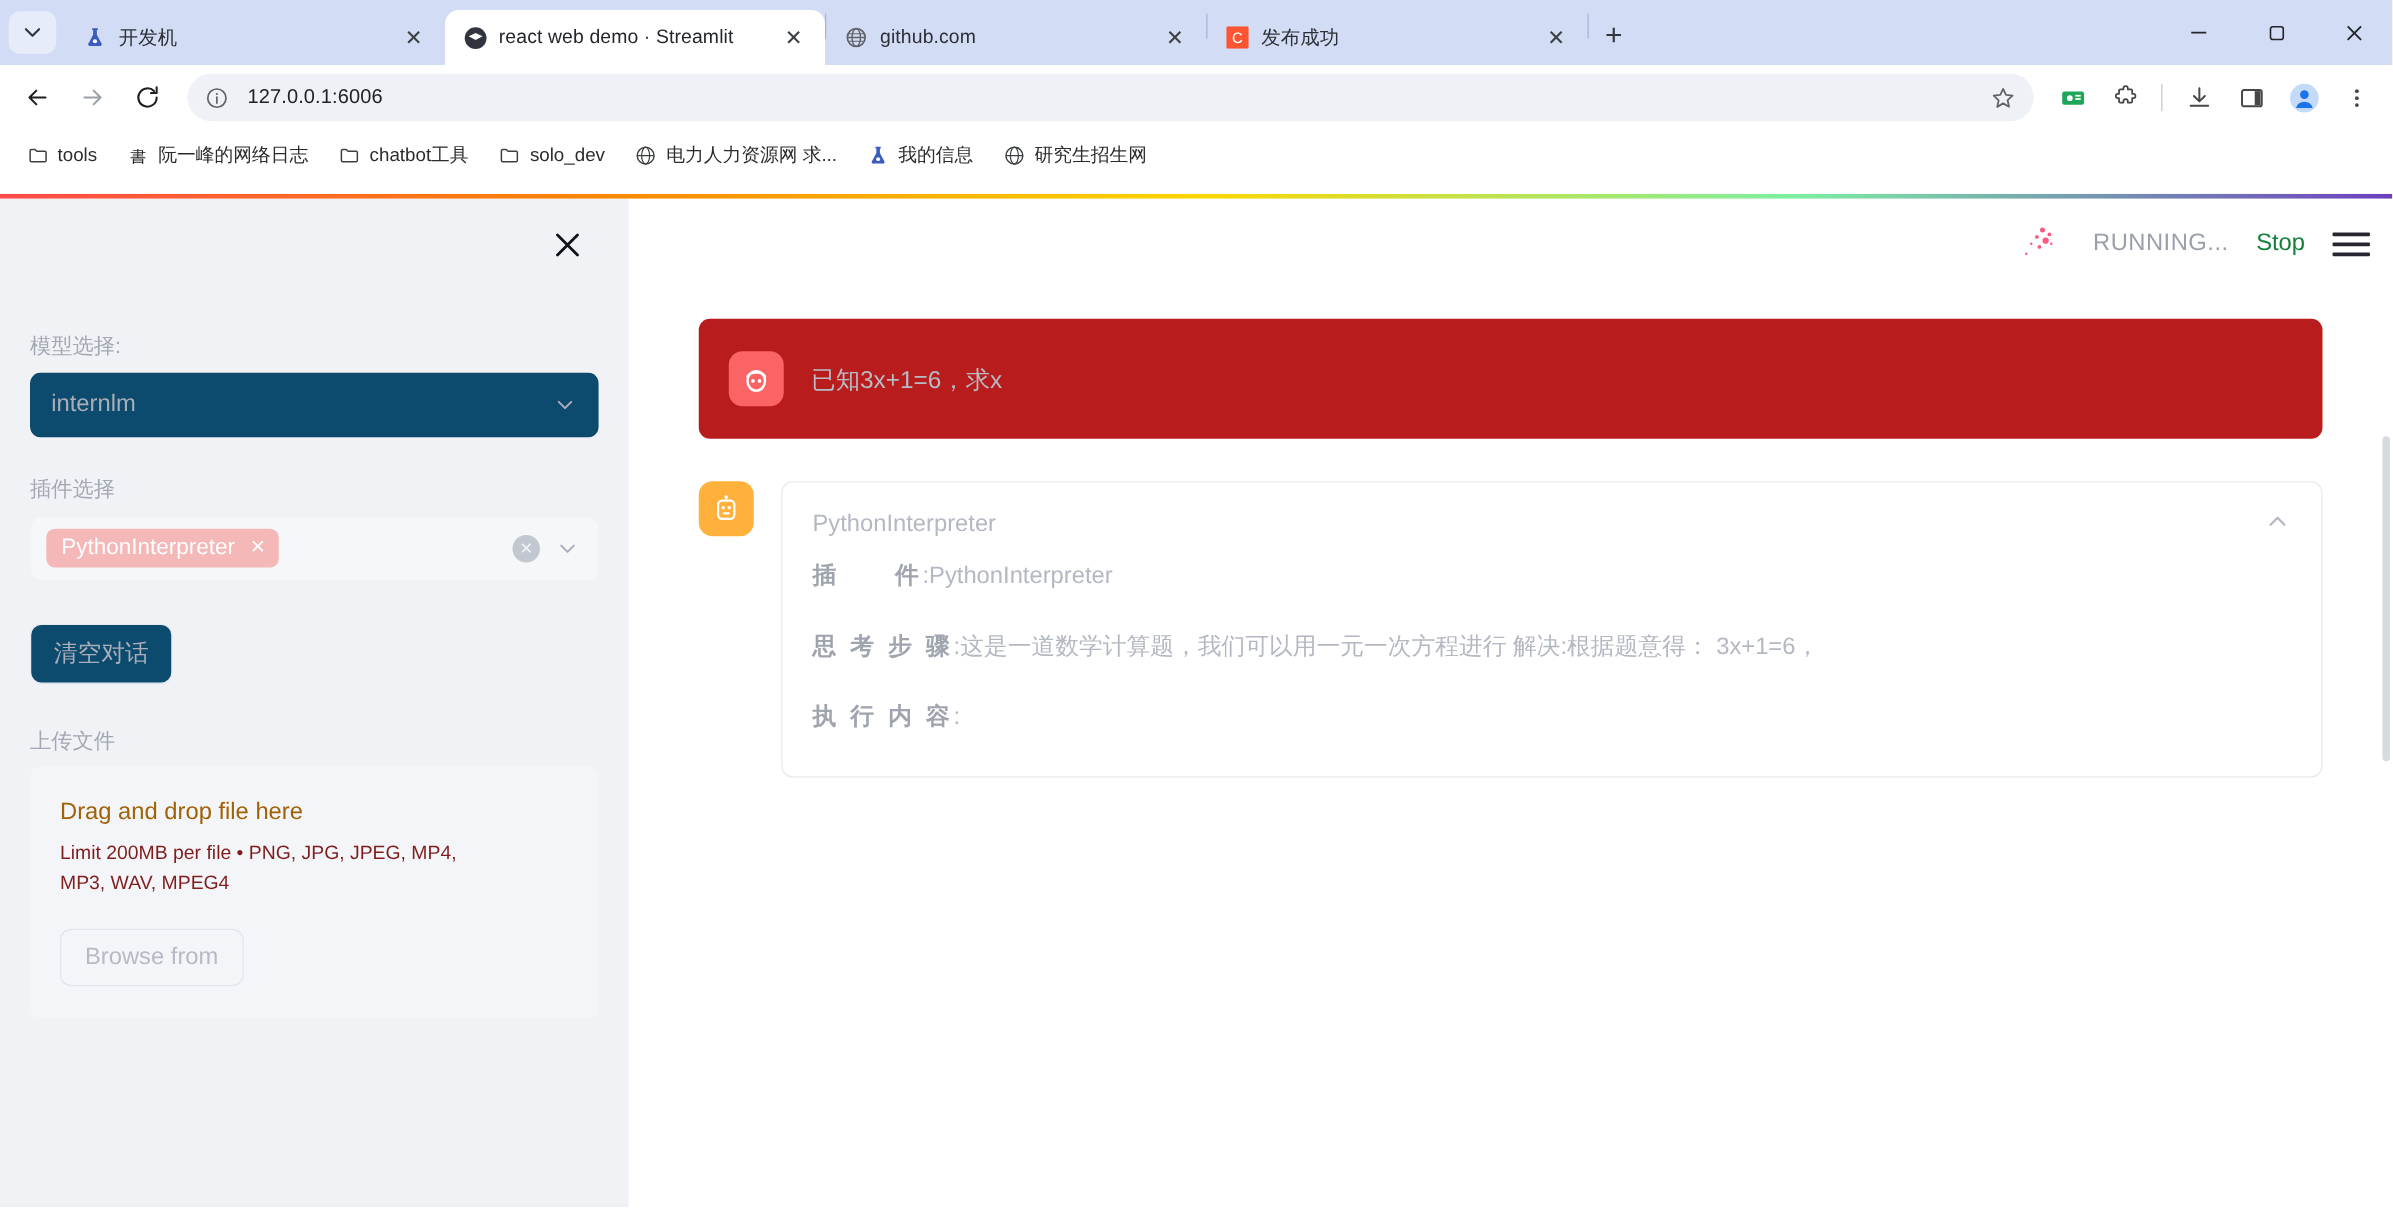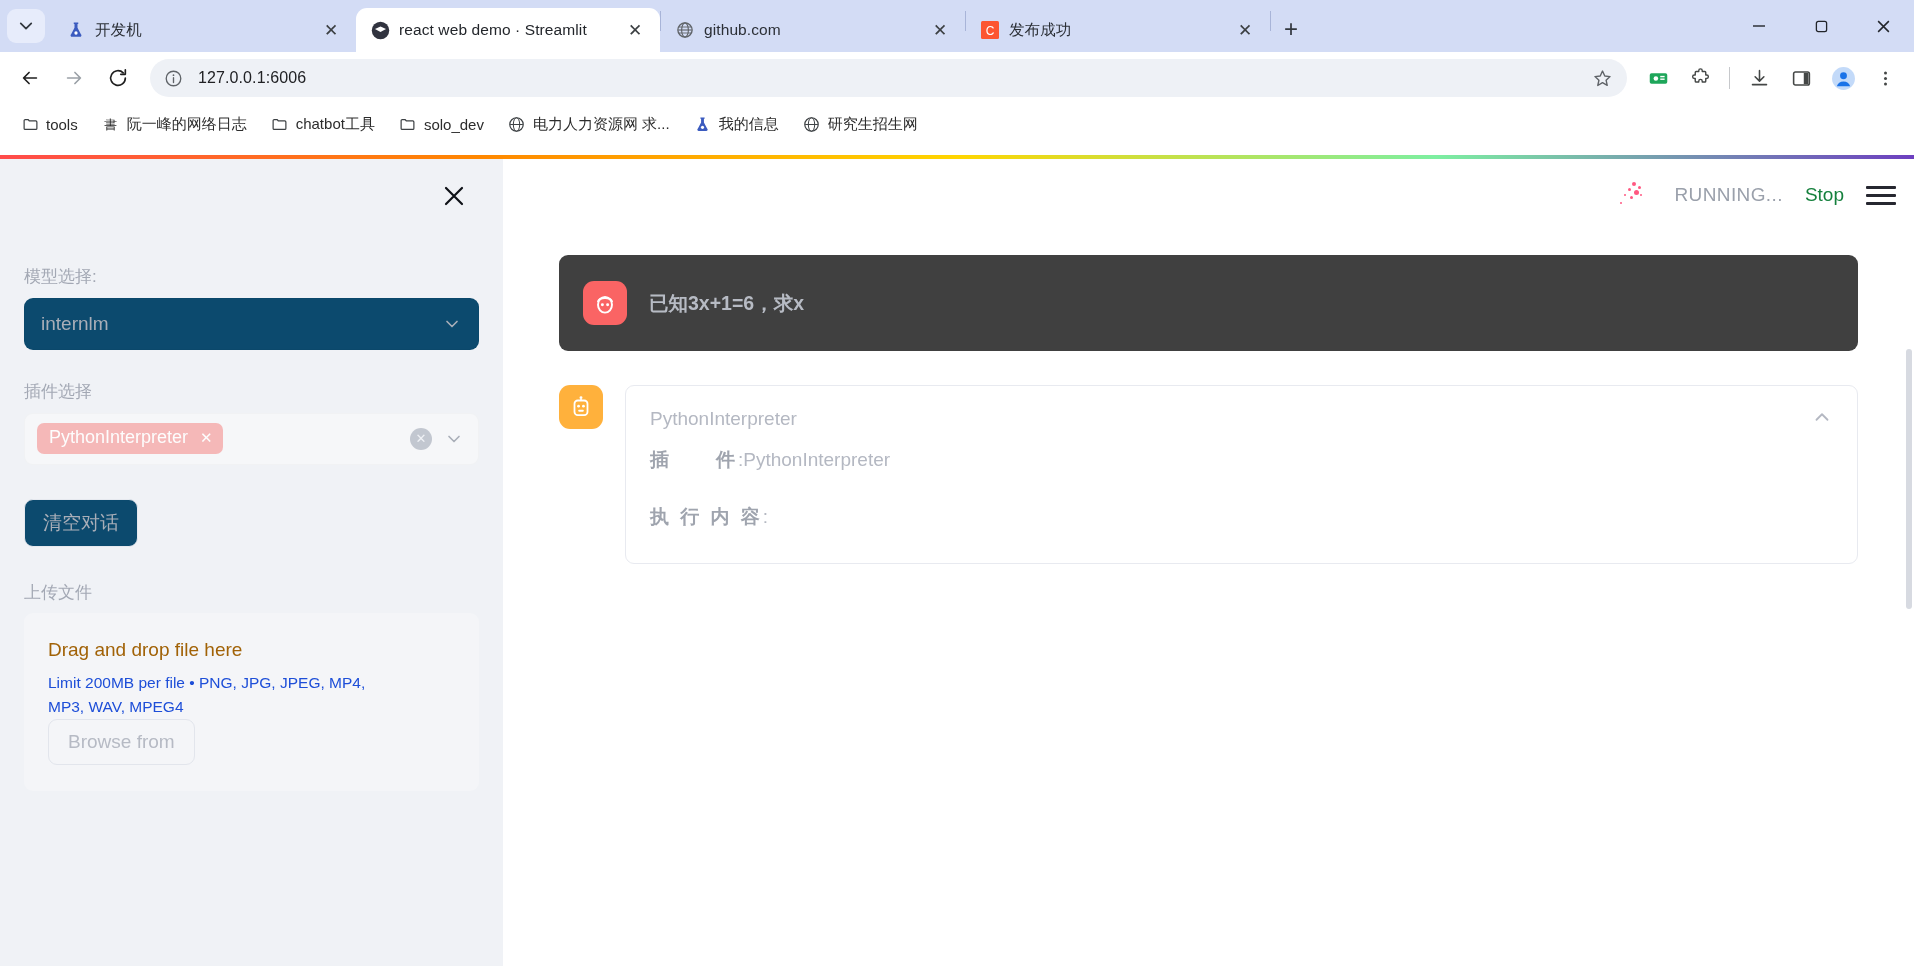--- a/index.html
+++ b/index.html
@@ -132,21 +132,21 @@
   .ms-chev { width:28px; display:flex;align-items:center;justify-content:center;color:#a9aeb8; flex:none;}
   .sb-btn {
     display:inline-flex; align-items:center; justify-content:center;
     padding: 10px 18px; background:#0c4a6e; border:1px solid #e6e9ef; border-radius:9px;
     color:#a9aeb8; font-size:19px; margin-bottom:34px;
   }
   .sb-dropzone {
     background:#f4f5f8; border-radius:9px; padding: 26px 24px 26px 24px;
   }
   .dz-title { font-size:19px; color:#a16207; margin-bottom:10px; }
-  .dz-sub { font-size:15.5px; color:#1d4ed8; line-height:1.55; max-width:330px; }
+  .dz-sub { font-size:15.5px; color:#7f1d1d; line-height:1.55; max-width:330px; margin-bottom:24px;}
   .dz-btn {
     display:inline-flex; align-items:center; justify-content:center;
     padding: 11px 19px; background:#f4f5f8; border:1px solid #e2e5ec; border-radius:9px;
     color:#b6bac4; font-size:19px;
   }
 
   
   #main { position:absolute; left:503px; top:4px; width:1411px; height:952px; background:#ffffff; }
   #status {
     position:absolute; right:18px; top:14px; display:flex; align-items:center; gap:22px; height:44px;
@@ -163,22 +163,22 @@
   #chat {
     position:absolute; left:0; top:72px; width:1411px; height:735px; overflow:hidden;
     padding: 24px 56px 0 56px;
   }
   .msg { display:flex; gap:22px; margin-bottom:34px; }
   .avatar {
     width:44px;height:44px;border-radius:11px; flex:none;
     display:flex;align-items:center;justify-content:center;
   }
   .bubble-user {
-    flex:1; background:#404040; border-radius:9px; padding: 26px 24px; display:flex; gap:22px;
-    align-items:center; min-height:92px;font-weight:bold;
+    flex:1; background:#b91c1c; border-radius:9px; padding: 26px 24px; display:flex; gap:22px;
+    align-items:center; min-height:92px;
   }
   .user-text { font-size:19.5px; color:#b7bbc4; }
   .bubble-bot {
     flex:1; border:1px solid #e8eaf0; border-radius:9px; padding: 0; overflow:hidden;
   }
   .bot-head {
     display:flex; align-items:center; padding: 20px 24px 14px 24px;
   }
   .bot-head .ttl { font-size:19px; color:#b4b8c2; }
   .bot-head .chev { margin-left:auto; color:#b4b8c2; }
@@ -536,20 +536,23 @@
               <span class="chev">
                 <svg width="22" height="22" viewBox="0 0 24 24">
                     <path d="M6 15l6-6 6 6" fill="none" stroke="#b4b8c2" stroke-width="2" stroke-linecap="round" stroke-linejoin="round"></path>
                   </svg>
               </span>
             </div>
             <div class="bot-body">
               <div class="bot-line">
                 <b>插　　件</b><span>:PythonInterpreter</span>
               </div>
+              <div class="bot-line">
+                <b>思 考 步 骤</b><span>:这是一道数学计算题，我们可以用一元一次方程进行 解决:根据题意得： 3x+1=6，</span>
+              </div>
               <div class="bot-line" style="margin-bottom:18px">
                 <b>执 行 内 容</b><span>:</span>
               </div>
             </div>
           </div>
         </div>
       </div>
 
       <div id="composer">
         <span class="ph"></span>

